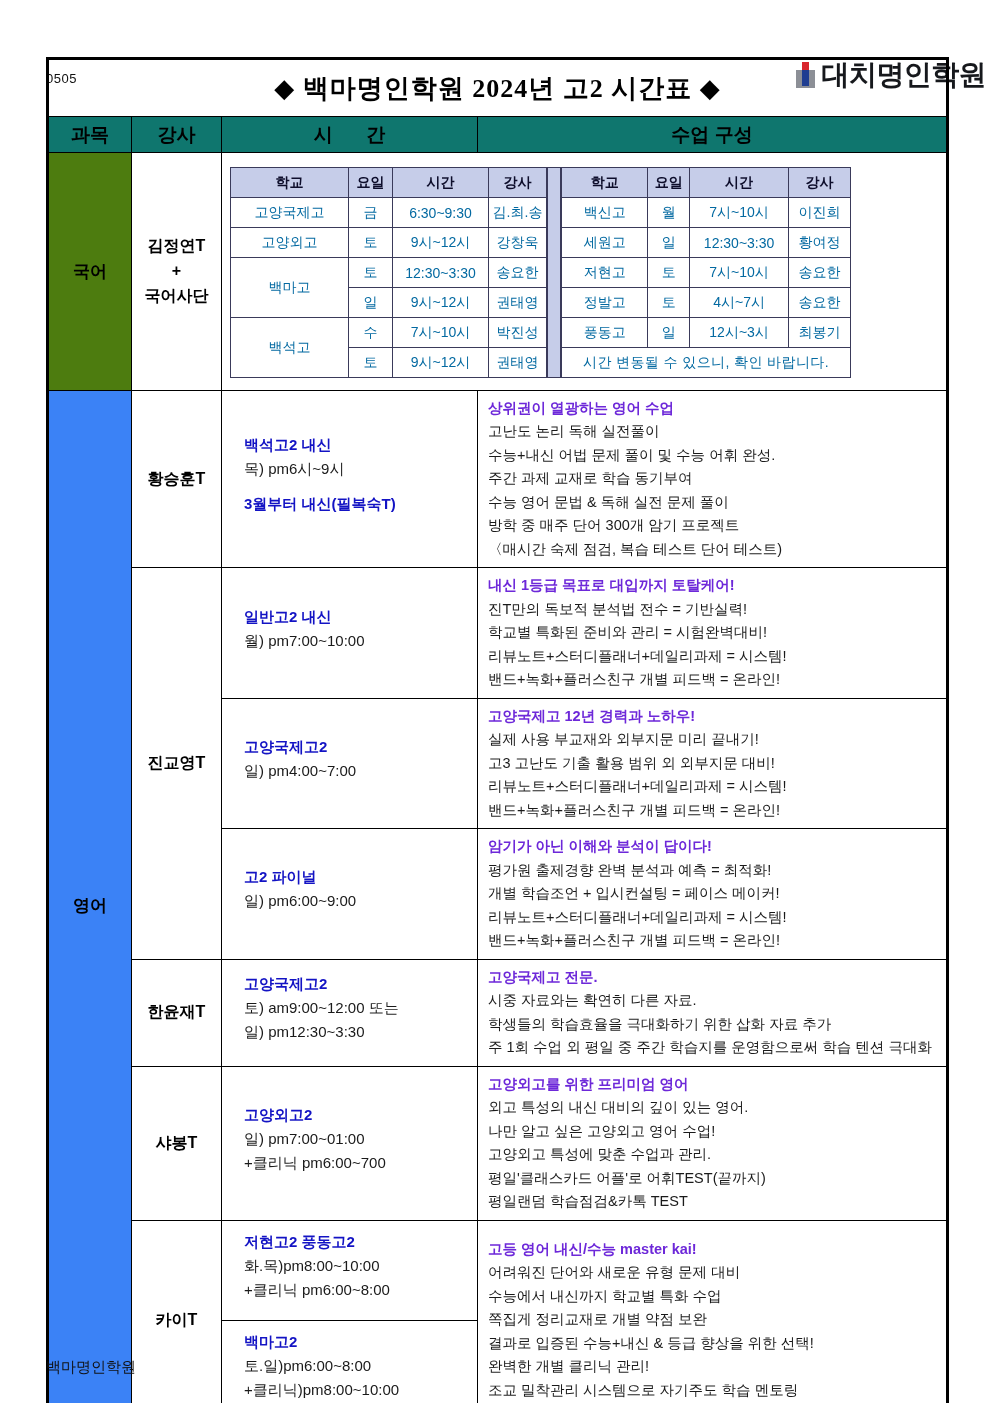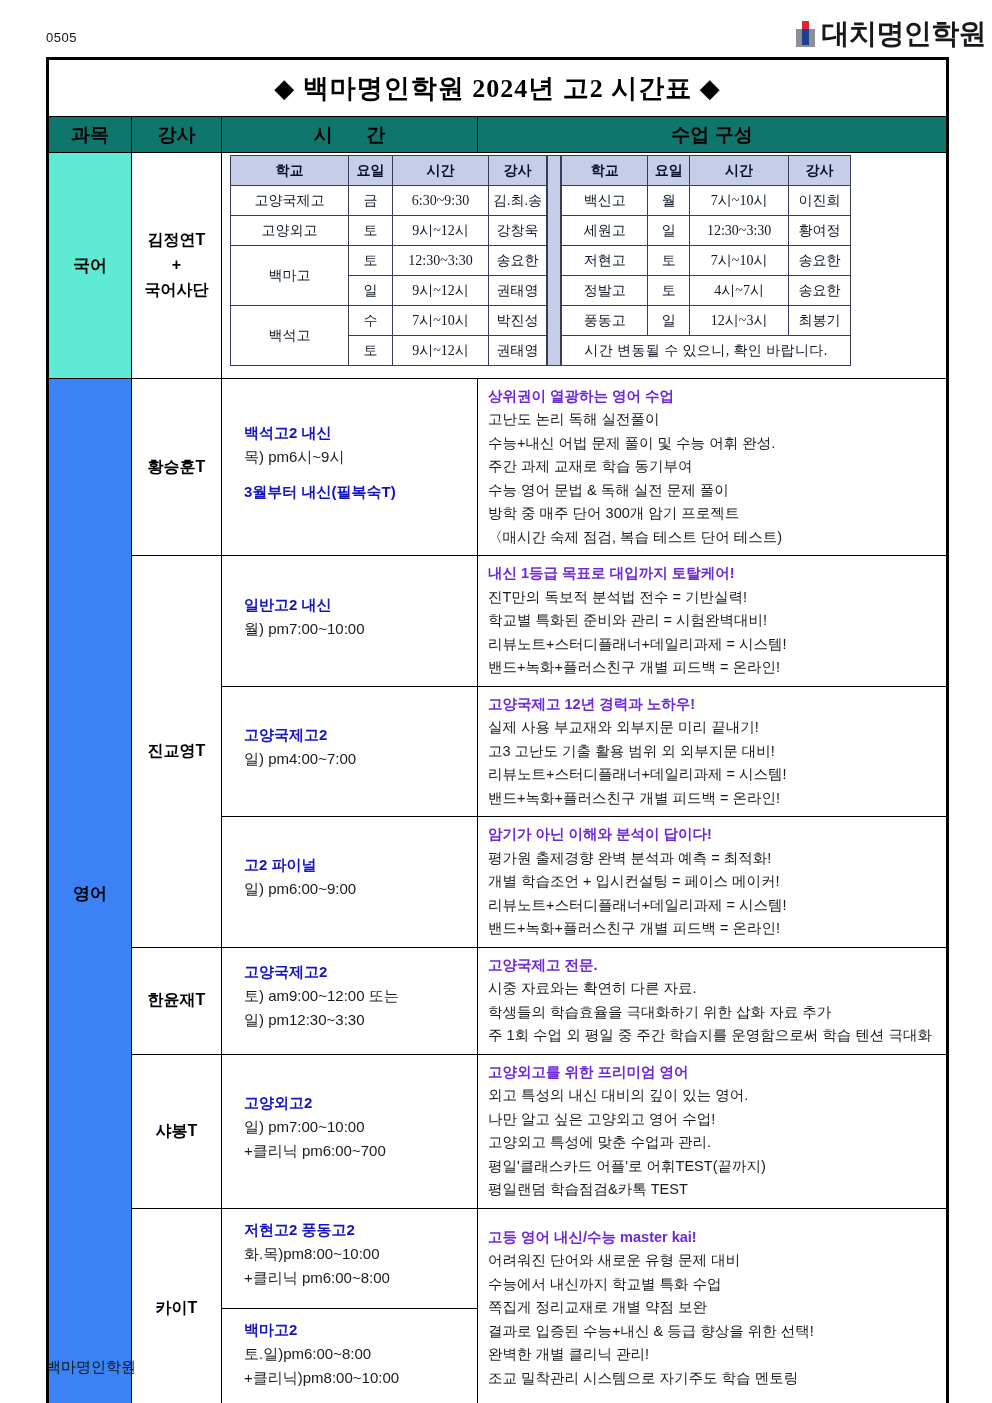--- a/index.html
+++ b/index.html
@@ -12,20 +12,21 @@
     font-family: "Liberation Sans", "DejaVu Sans", sans-serif;
     position: relative;
     overflow: hidden;
   }
 
   
   .topbar {
     position: relative;
     height: 50px;
     padding: 0 6px 0 64px;
+    margin-top: 41px;
   }
   .doc-code {
     position: absolute;
     left: 46px; top: 30px;
     font-size: 13px;
     color: #111;
     letter-spacing: .5px;
   }
   .brand {
     position: absolute;
@@ -104,21 +105,21 @@
   .hdr td.spaced { letter-spacing: 14px; text-indent: 14px; }
 
   
   .subj {
     text-align: center;
     font-size: 17px;
     font-weight: bold;
     border-left: 3px solid #000 !important;
     color: #000;
   }
-  .subj-kor { background: #5eead4; margin-top: 45px; }
+  .subj-kor { background: #4d7c0f; margin-top: 45px; }
   .subj-eng { background: #3b82f6; }
 
   .teacher {
     text-align: center;
     font-size: 16px;
     font-weight: bold;
     line-height: 1.55;
     color: #000;
     padding: 4px 2px;
   }
@@ -144,35 +145,34 @@
     color: #6d28d9;
     font-weight: bold;
     display: block;
   }
   .desc .ln { display: block; }
   .rowline td { border-bottom: 1px solid #000; }
   .lastrow td { border-bottom: 3px solid #000; }
 
   
   .kor-wrap {
-    padding: 2px 12px 12px 8px;
+    padding: 14px 12px 12px 8px;
     border-right: 3px solid #000 !important;
-    font-family: Liberation Serif, serif;
   }
   .kor-flex { display: flex; align-items: flex-start; }
   table.inner {
     border-collapse: collapse;
     table-layout: fixed;
     font-size: 14px;
   }
   table.inner td, table.inner th {
     border: 1px solid #3a3a5a;
     height: 30px;
     text-align: center;
-    color: #0f172a;
+    color: #0369a1;
     font-weight: normal;
     padding: 0 2px;
   }
   table.inner th {
     background: #c6cde9;
     font-weight: bold;
     color: #0d0d2b;
   }
   .spacer-col {
     width: 14px;
@@ -409,21 +409,21 @@
             <span class="head">고양국제고 전문.</span>
             <span class="ln">시중 자료와는 확연히 다른 자료.</span>
             <span class="ln">학생들의 학습효율을 극대화하기 위한 삽화 자료 추가</span>
             <span class="ln">주 1회 수업 외 평일 중 주간 학습지를 운영함으로써 학습 텐션 극대화</span>
           </td>
         </tr>
         <tr>
           <td class="teacher" rowspan="1">샤봉T</td>
           <td class="timecell">
             <div class="cls">고양외고2</div>
-            <div>일) pm7:00~10:00</div>
+            <div>일) pm7:00~01:00</div>
             <div> +클리닉 pm6:00~700</div>
           </td>
           <td class="desc">
             <span class="head">고양외고를 위한 프리미엄 영어</span>
             <span class="ln">외고 특성의 내신 대비의 깊이 있는 영어.</span>
             <span class="ln">나만 알고 싶은 고양외고 영어 수업!</span>
             <span class="ln">고양외고 특성에 맞춘 수업과 관리.</span>
             <span class="ln">평일'클래스카드 어플'로 어휘TEST(끝까지)</span>
             <span class="ln">평일랜덤 학습점검&amp;카톡 TEST</span>
           </td>

